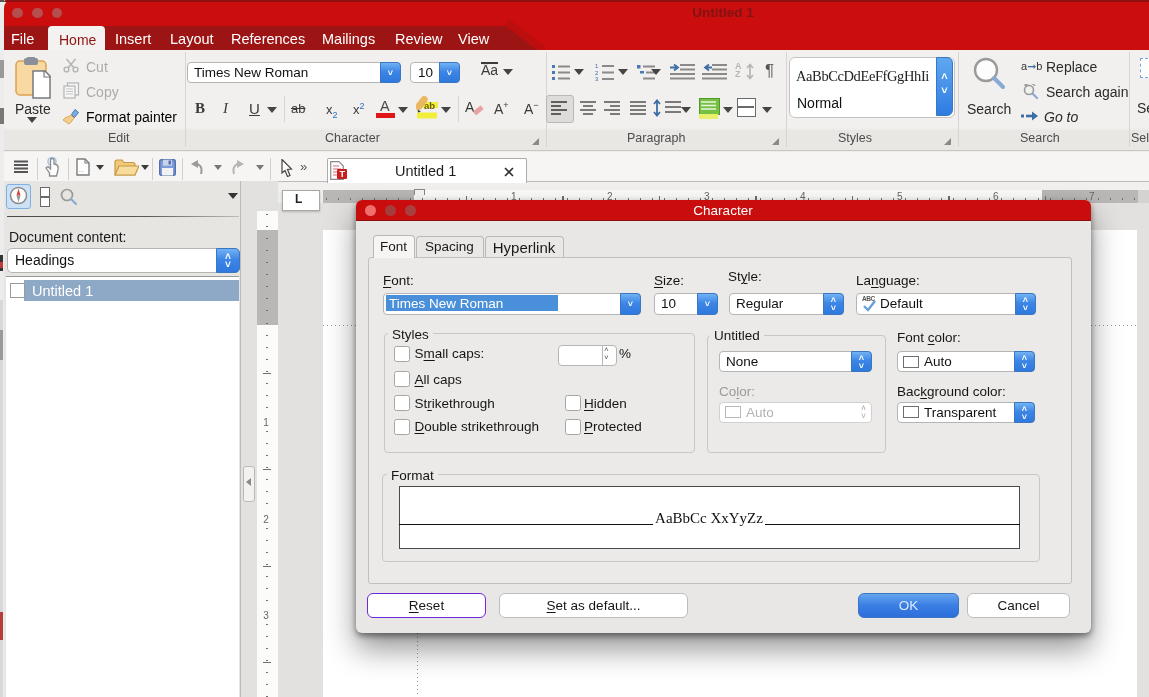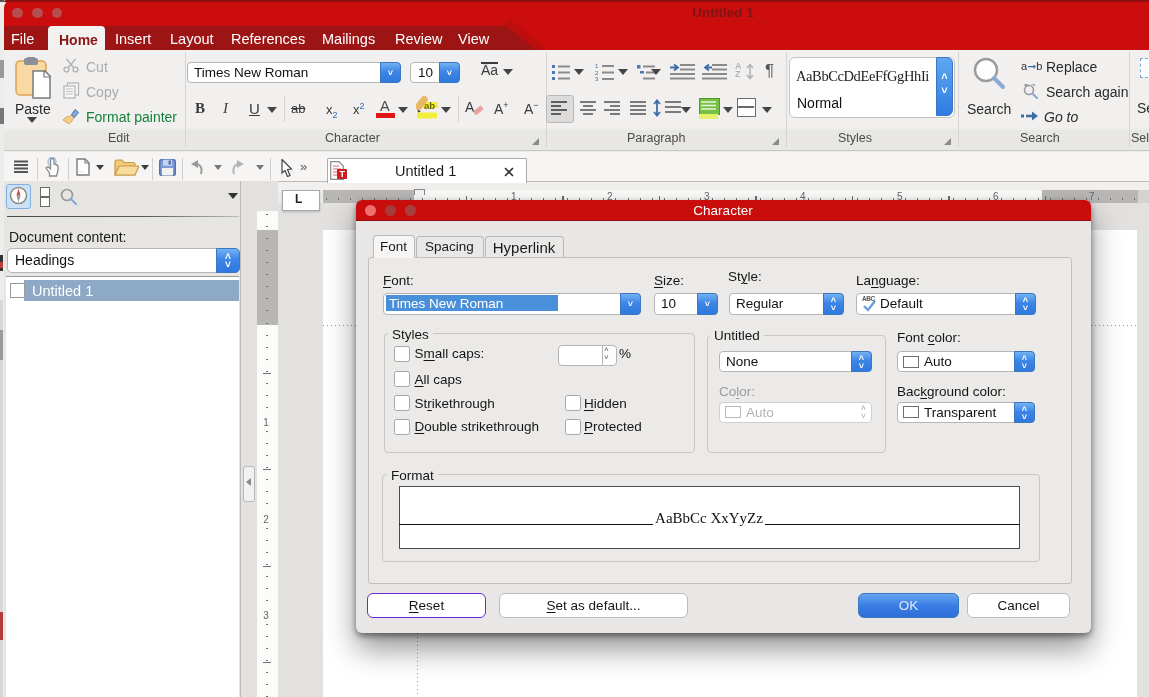--- a/index.html
+++ b/index.html
@@ -44,21 +44,21 @@
   <div class="ab" style="left:51.5px;top:7.5px;width:10.5px;height:10.5px;border-radius:50%;background:#b54e4e;"></div>
   <div class="ab" style="left:623px;top:5px;width:200px;text-align:center;font-size:13.5px;font-weight:bold;color:#801414;">Untitled 1</div>
 
   <div class="ab" style="left:4px;top:26px;width:1145px;height:24px;background:#cb0d0d;"></div>
   <div class="ab" style="left:4px;top:26px;width:508px;height:24px;background:#9c1414;"></div>
   <div class="ab" style="left:512px;top:26px;width:0;height:0;border-bottom:24px solid #9c1414;border-right:31px solid transparent;"></div>
   <div class="ab" style="left:521px;top:13px;width:8px;height:46px;background:#bd0e0e;transform:rotate(-52deg);"></div>
 
   <div class="mi" style="left:11px;">File</div>
   <div class="ab" style="left:48px;top:26px;width:57px;height:24px;background:#f4f2f0;border-radius:4px 4px 0 0;"></div>
-  <div class="mi" style="left:59px;color:#8e1414;font-weight:bold;font-size:14px;top:31.5px;">Home</div>
+  <div class="mi" style="left:59px;color:#8e1414;font-weight:normal;font-size:14px;top:31.5px;">Home</div>
   <div class="mi" style="left:115px;">Insert</div>
   <div class="mi" style="left:170px;">Layout</div>
   <div class="mi" style="left:231px;text-align:right;">References</div>
   <div class="mi" style="left:322px;">Mailings</div>
   <div class="mi" style="left:395px;">Review</div>
   <div class="mi" style="left:458px;">View</div>
 
   <div class="ab" style="left:4px;top:50px;width:1145px;height:78px;background:#f2f0ee;"></div>
 
   <div class="ab" style="left:4px;top:130px;width:1145px;height:20px;background:#e9e7e4;border-bottom:1px solid #c8c6c3;"></div>
@@ -103,21 +103,21 @@
     </g>
     <g stroke="#c3c3c3" stroke-width="1">
         <path d="M3 7h7M3 9.5h7M3 12h7"></path>
       </g>
   </svg>
   <div class="ab" style="left:86px;top:84px;font-size:14px;color:#ababab;">Copy</div>
   <svg class="ab" style="left:62px;top:108px" width="18" height="17" viewBox="0 0 18 17">
     <path d="M1 12 C4 8 7 9 9 7 L12 10 C10 12 10 14 7 16 Z" fill="#f3cf8f" stroke="#d9a757" stroke-width="1"></path>
     <path d="M9.5 6.5 L12.5 9.5 L16.5 4.5 L13 1.5 Z" fill="#7aaade" stroke="#4a7ab0" stroke-width="1"></path>
   </svg>
-  <div class="ab" style="left:86px;top:109px;font-size:14px;color:#15803d;">Format painter</div>
+  <div class="ab" style="left:86px;top:109px;font-size:14px;color:#000000;">Format painter</div>
 
   <div class="combo" style="left:187px;top:62px;width:212px;height:19px;">
     <div class="ab" style="left:6px;top:2px;font-size:13.5px;color:#111;">Times New Roman</div>
     <div class="bluebtn">
         <span class="chev" style="top:6px;">˅</span>
       </div>
   </div>
   <div class="combo" style="left:410px;top:62px;width:48px;height:19px;">
     <div class="ab" style="left:7px;top:2px;font-size:13.5px;color:#111;">10</div>
     <div class="bluebtn">

